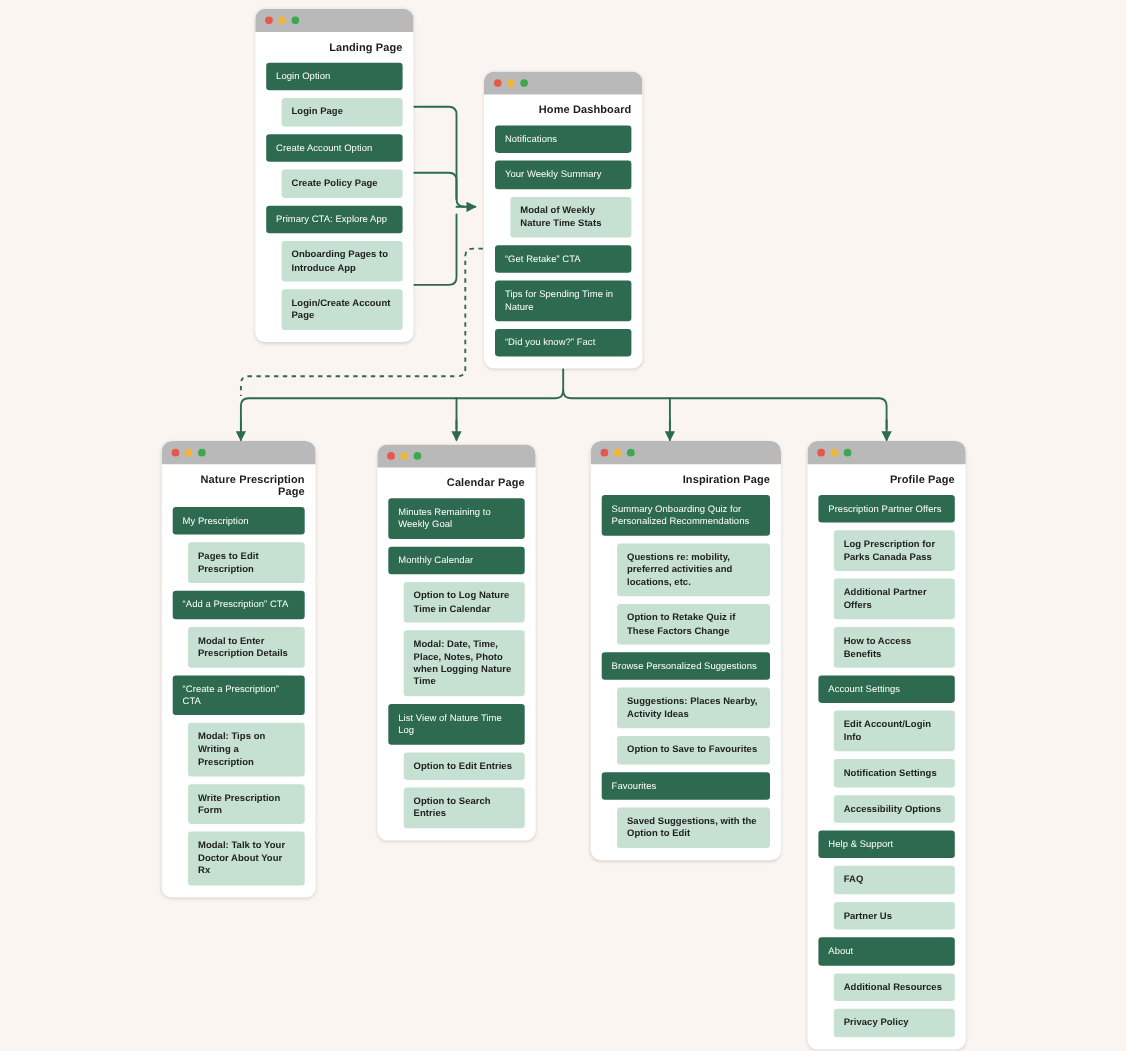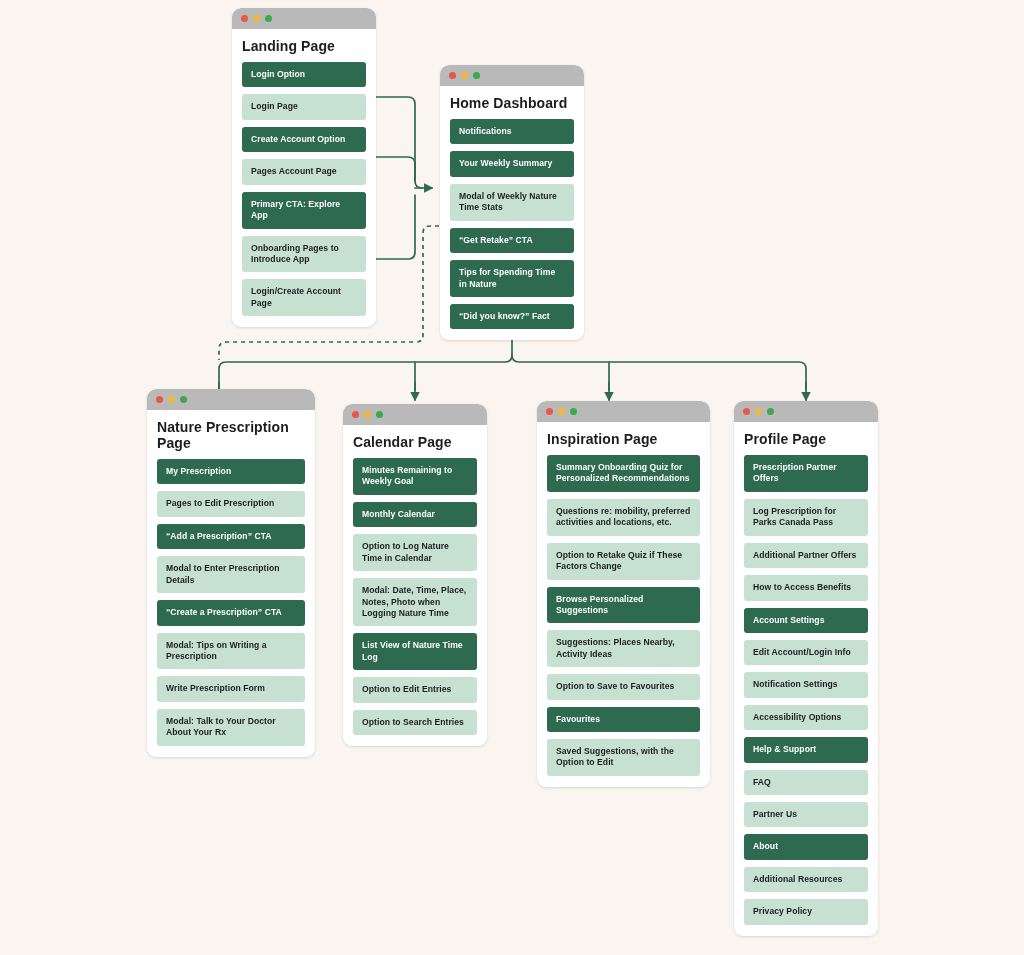--- a/index.html
+++ b/index.html
@@ -57,47 +57,49 @@
   }
   .dot.red    { background: #e8574b; }
   .dot.yellow { background: #efb83c; }
   .dot.green  { background: #3fa84e; }
 
   .win-body {
     padding: 9px 10px 11px 10px;
     box-sizing: border-box;
   }
   .win-title {
-    font-size: 14px;
+    font-size: 10px;
     font-weight: bold;
     color: #1d1d1d;
     margin-bottom: 8px;
     letter-spacing: 0.1px;
+    text-align: right;
   }
 
   
   .node {
     border-radius: 3px;
     font-size: 8.6px;
     line-height: 1.33;
     padding: 7px 9px;
     margin-bottom: 7px;
     box-sizing: border-box;
     letter-spacing: 0.05px;
   }
   .node.lvl0 {
     background: #2d6a4f;
     color: #ffffff;
-    font-weight: bold;
+    font-weight: normal;
     margin-left: 0;
   }
   .node.lvl1 {
     background: #c6e0d1;
     color: #1e1e1e;
     font-weight: bold;
+    margin-left: 14px;
   }
   .node:last-child { margin-bottom: 0; }
 </style>
 </head>
 <body>
 
 <div id="canvas">
 
   <svg id="connectors" viewBox="0 0 1024 955" width="1024" height="955" xmlns="http://www.w3.org/2000/svg">
     <defs>
@@ -146,21 +148,21 @@
     <div class="titlebar">
       <span class="dot red"></span>
       <span class="dot yellow"></span>
       <span class="dot green"></span>
     </div>
     <div class="win-body">
       <div class="win-title">Landing Page</div>
       <div class="node lvl0">Login Option</div>
       <div class="node lvl1">Login Page</div>
       <div class="node lvl0">Create Account Option</div>
-      <div class="node lvl1">Pages Account Page</div>
+      <div class="node lvl1">Create Policy Page</div>
       <div class="node lvl0">Primary CTA: Explore App</div>
       <div class="node lvl1">Onboarding Pages to Introduce App</div>
       <div class="node lvl1">Login/Create Account Page</div>
     </div>
   </div>
 
   <div class="win" style="left:440px; top:65px; width:144px;">
     <div class="titlebar">
       <span class="dot red"></span>
       <span class="dot yellow"></span>
@@ -170,21 +172,21 @@
       <div class="win-title">Home Dashboard</div>
       <div class="node lvl0">Notifications</div>
       <div class="node lvl0">Your Weekly Summary</div>
       <div class="node lvl1">Modal of Weekly Nature Time Stats</div>
       <div class="node lvl0">“Get Retake” CTA</div>
       <div class="node lvl0">Tips for Spending Time in Nature</div>
       <div class="node lvl0">“Did you know?” Fact</div>
     </div>
   </div>
 
-  <div class="win" style="left:147px; top:389px; width:168px;">
+  <div class="win" style="left:147px; top:401px; width:140px;">
     <div class="titlebar">
       <span class="dot red"></span>
       <span class="dot yellow"></span>
       <span class="dot green"></span>
     </div>
     <div class="win-body">
       <div class="win-title">Nature Prescription Page</div>
       <div class="node lvl0">My Prescription</div>
       <div class="node lvl1">Pages to Edit Prescription</div>
       <div class="node lvl0">“Add a Prescription” CTA</div>

